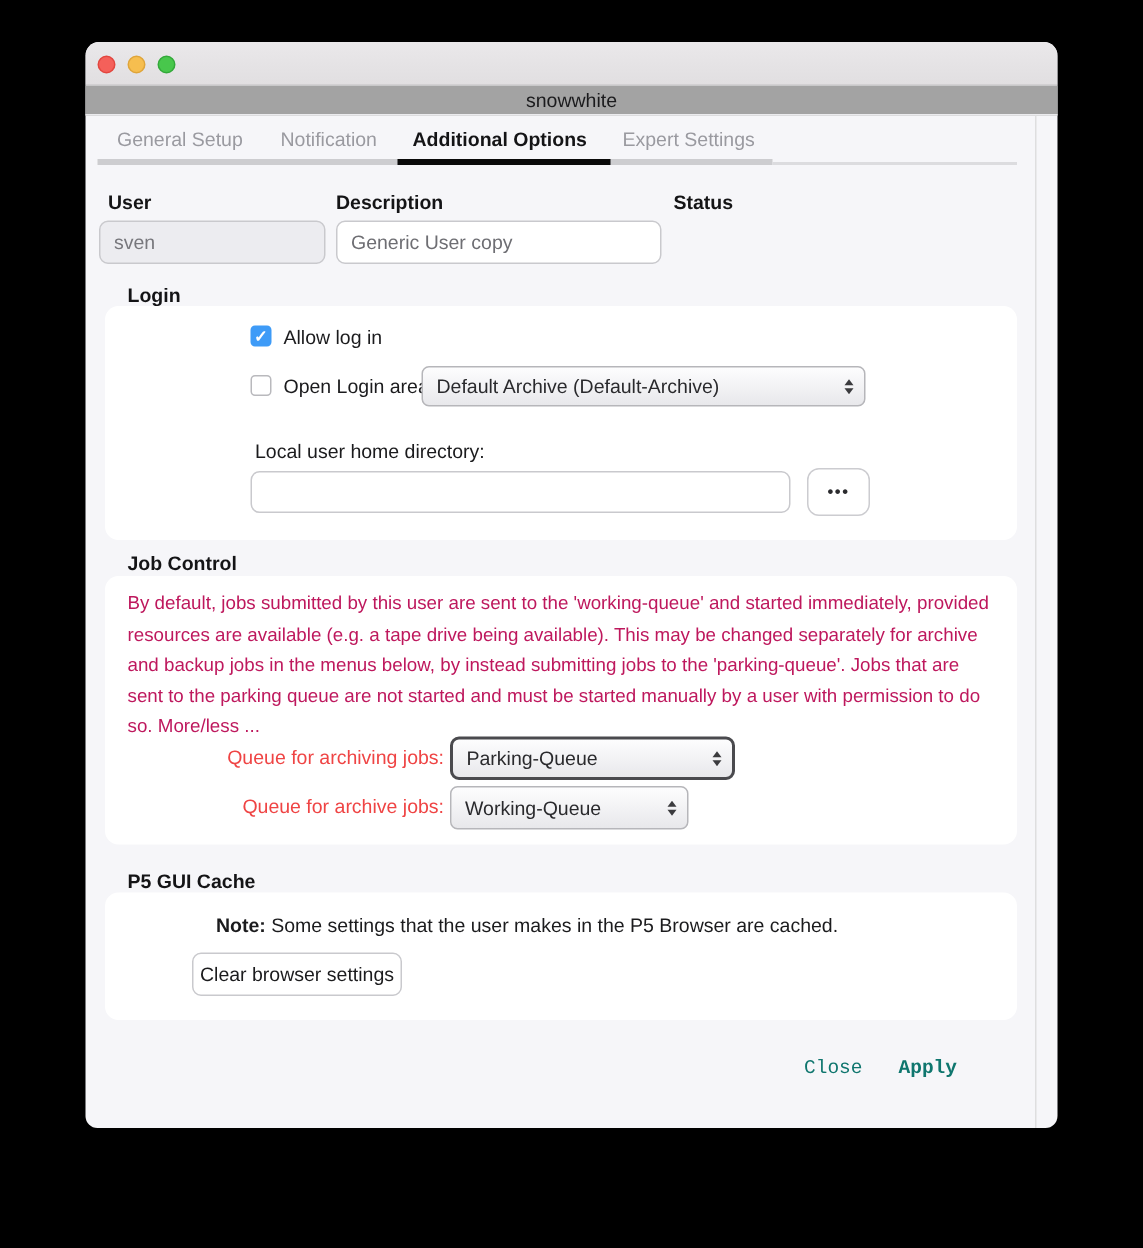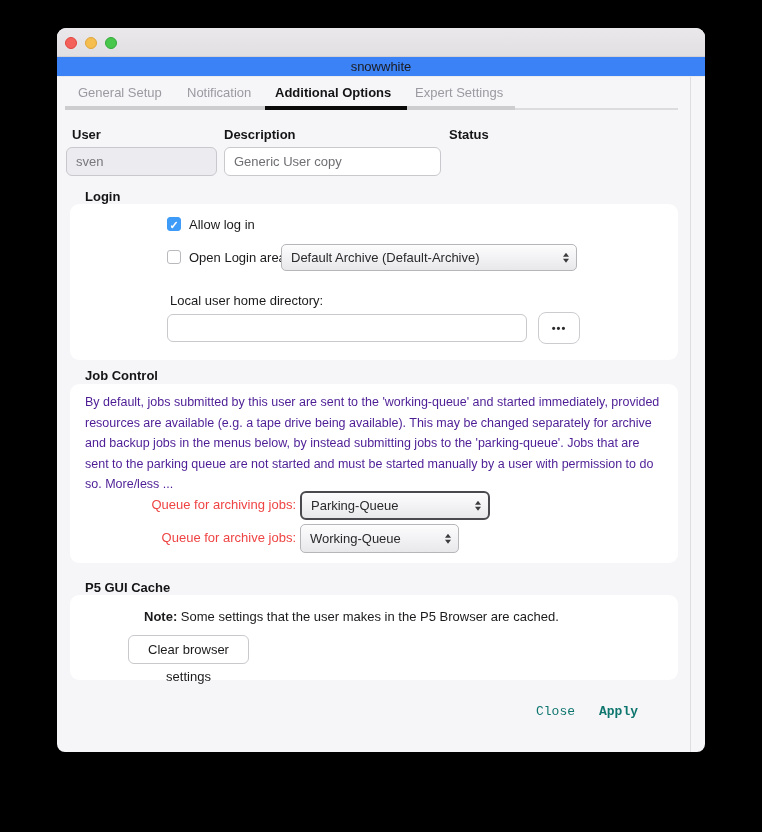--- a/index.html
+++ b/index.html
@@ -10,21 +10,21 @@
 
   
   .titlebar { position:absolute; left:0; top:0; width:100%; height:29px;
               background:linear-gradient(#eae8ea,#e1dfe1); border-radius:9px 9px 0 0;
               border-bottom:1px solid #d2d0d2; }
   .traffic { position:absolute; top:9px; width:12px; height:12px; border-radius:50%; }
   .t-red    { left:8px;  background:#f4605a; border:.5px solid #e2463f; }
   .t-yellow { left:28px; background:#f6be4f; border:.5px solid #dfa53a; }
   .t-green  { left:48px; background:#48c74c; border:.5px solid #33a93a; }
 
-  .titleband { position:absolute; left:0; top:29px; width:100%; height:20px; background:#3b82f6;
+  .titleband { position:absolute; left:0; top:29px; width:100%; height:20px; background:#a3a3a3;
                border-bottom:1px solid #ebebee; text-align:center; font-size:13px; color:#1b1b1d;
                line-height:20px; }
 
   
   .tab { position:absolute; top:57px; font-size:13px; color:#9a9aa0; white-space:nowrap; cursor:default; }
   .tab.active { color:#141416; font-weight:bold; }
   .tab-track { position:absolute; left:8px; top:78px; width:450px; height:4px; background:#cdcdd0; }
   .tab-track-thin { position:absolute; left:458px; top:80px; width:163px; height:2px; background:#dcdcdf; }
   .tab-active-bar { position:absolute; left:208px; top:78px; width:142px; height:4px; background:#0a0a0a; }
 
@@ -50,21 +50,21 @@
 
   .cb { position:absolute; width:14px; height:14px; border-radius:3px; background:#fff;
         border:1px solid #b9b9bd; }
   .cb.checked { background:#3e9bf7; border:1px solid #3e9bf7; color:#fff; font-size:11px;
                 line-height:14px; text-align:center; font-weight:bold; }
   .cb-label { position:absolute; font-size:13px; color:#1b1b1d; white-space:nowrap; }
 
   .dots-btn { position:absolute; background:#fff; border:1px solid #ccccd0; border-radius:8px;
               text-align:center; font-size:11px; letter-spacing:1px; color:#2b2b2e; font-weight:bold; }
 
-  .para { position:absolute; font-size:12.5px; line-height:20.6px; color:#4c1d95; }
+  .para { position:absolute; font-size:12.5px; line-height:20.6px; color:#be185d; }
   .q-label { position:absolute; font-size:13px; color:#ef4444; text-align:right; white-space:nowrap; }
 
   .note-line { position:absolute; font-size:13px; color:#1b1b1d; white-space:nowrap; }
   .note-line b { font-weight:bold;padding-left:16px; }
 
   .white-btn { position:absolute; background:#fff; border:1px solid #c9c9cd; border-radius:6px;
                font-size:13px; color:#1b1b1d; text-align:center; line-height:27px;
                font-family:"Liberation Sans", sans-serif; }
 
   .txt-btn { position:absolute; top:676px; font-size:13px; color:#0f766e; background:none; border:none;
@@ -146,20 +146,20 @@
           <i class="dn"></i>
         </span>
     </div>
   </div>
 
   <div class="sect-title" style="left:28px; top:552px">P5 GUI Cache</div>
   <div class="box" style="top:567px; height:85px">
     <div class="note-line" style="left:58px; top:14px">
       <b>Note:</b><span> Some settings that the user makes in the P5 Browser are cached.</span>
     </div>
-    <div class="white-btn" style="left:58px; top:40px; width:121px; height:29px">Clear browser settings</div>
+    <div class="white-btn" style="left:58px; top:40px; width:140px; height:29px">Clear browser settings</div>
   </div>
 
   <button class="txt-btn" style="left:479px">Close</button>
   <button class="txt-btn bold" style="left:542px">Apply</button>
 
   <div class="v-divider"></div>
 </div>
 
 </body></html>

